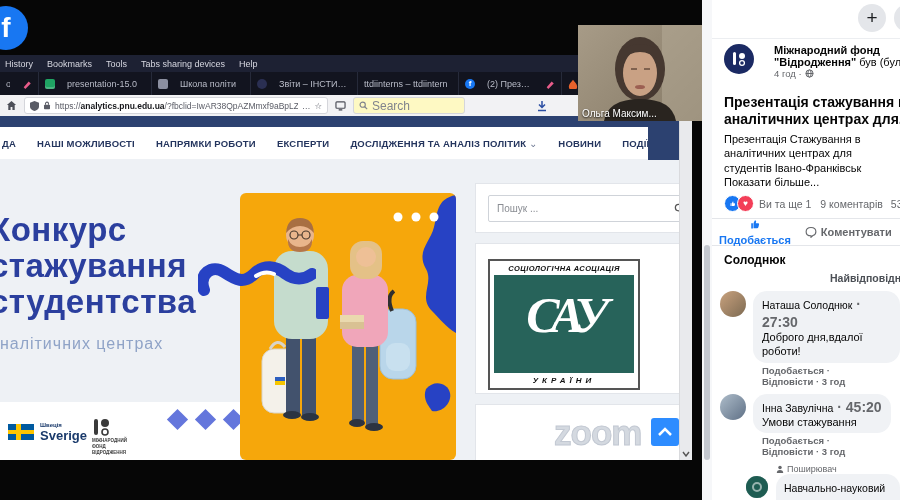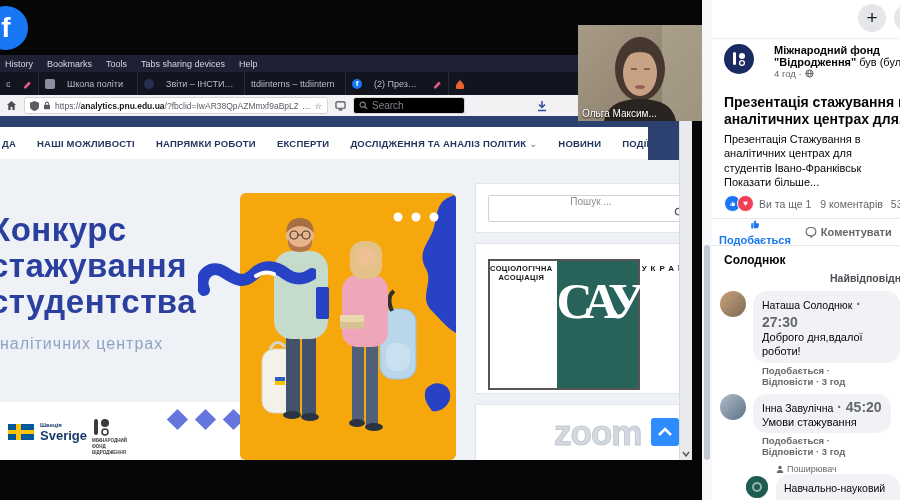--- a/index.html
+++ b/index.html
@@ -27,46 +27,46 @@
   .fav-dark{background:#2a2f52;}
   .fav-fb{background:#1877f2;color:#fff;font-size:8px;font-weight:bold;text-align:center;line-height:10px;}
   .pen{width:10px;height:10px;flex:0 0 auto;}
   .tab-close{font-size:9px;color:#c6c8d4;margin-left:2px;}
 
   .urlbar{height:21px;background:#f2f2f4;display:flex;align-items:center;gap:7px;padding:0 6px;border-bottom:1px solid #d8d9de;}
   .url-field{width:292px;height:15px;background:#fff;border:1px solid #d5d6db;border-radius:3px;
              display:flex;align-items:center;gap:4px;padding:0 5px;font-size:8.5px;color:#5a5c66;overflow:hidden;}
   .url-text{white-space:nowrap;overflow:hidden;flex:1;}
   .url-domain{color:#15161a;font-weight:bold;}
-  .search-field{width:100px;height:15px;background:#000000;border:1px solid #d5d6db;border-radius:3px;
-                display:flex;align-items:center;gap:4px;padding:0 5px;font-size:10px;color:#81848d;}
+  .search-field{width:100px;height:15px;background:#fef9c3;border:1px solid #d5d6db;border-radius:3px;
+                display:flex;align-items:center;gap:4px;padding:0 5px;font-size:12px;color:#81848d;}
   .icb{color:#4d4f58;display:inline-flex;}
 
   
   .site{position:absolute;left:0;top:61px;width:692px;height:344px;background:#eef1f5;overflow:hidden;}
   .site-topbar{position:absolute;left:0;top:0;width:100%;height:11px;background:#2c4170;}
   .site-nav{position:absolute;left:0;top:11px;width:676px;height:32px;background:#fff;display:flex;align-items:center;
             gap:21px;padding-left:2px;font-size:9.5px;font-weight:bold;letter-spacing:.2px;color:#24355e;white-space:nowrap;}
   .site-nav .chev{font-weight:normal;color:#6a7591;margin-left:3px;}
   .nav-corner{position:absolute;left:648px;top:0;width:44px;height:44px;background:#2c4170;}
 
   .hero{position:absolute;left:-10px;top:96px;color:#2b3f9e;font-weight:bold;font-size:33px;line-height:36px;letter-spacing:.5px;}
   .hero-sub{margin-top:6px;font-size:16px;font-weight:normal;letter-spacing:1px;color:#8fa3c7;}
 
   .wave{position:absolute;left:198px;top:132px;z-index:3;}
   .ycard{position:absolute;left:240px;top:77px;width:216px;height:267px;background:#f6a70b;border-radius:6px;overflow:hidden;z-index:2;}
 
   .scard{position:absolute;background:#fff;border:1px solid #e2e5ea;}
   .search-card{left:475px;top:67px;width:214px;height:48px;}
   .site-search{position:absolute;left:12px;top:11px;width:188px;height:25px;border:1px solid #cfd3d9;border-radius:2px;
-               display:flex;align-items:center;padding:0 8px;font-size:10px;color:#8a8d93;background:#fff;flex-direction:column;}
+               display:flex;align-items:center;padding:0 8px;font-size:10px;color:#8a8d93;background:#fff;}
   .site-search .mag{margin-left:auto;color:#555;}
   .sau-card{left:475px;top:127px;width:214px;height:149px;}
   .sau-box{position:absolute;left:12px;top:15px;width:148px;height:127px;border:2px solid #555;background:#fff;
-           display:flex;flex-direction:row;}
+           display:flex;flex-direction:column;font-style:italic;}
   .sau-head{font-size:7.5px;font-weight:bold;color:#111;text-align:center;letter-spacing:.4px;padding:3px 0 2px;}
   .sau-mid{flex:1;background:#27635a;margin:0 4px;color:#fff;font-weight:bold;font-size:50px;line-height:80px;
            text-align:center;letter-spacing:-7px;font-family:"Liberation Serif","DejaVu Serif",serif;}
   .sau-foot{font-size:8px;font-weight:bold;color:#111;text-align:center;letter-spacing:4px;padding:3px 0;}
   .zoom-card{left:475px;top:288px;width:214px;height:60px;}
   .zoom-mark{position:absolute;left:78px;top:8px;font-size:35px;font-weight:bold;letter-spacing:-1px;color:#d4d9e0;
              -webkit-text-stroke:1px #c2c8d2;}
   .zoom-top{position:absolute;left:175px;top:13px;width:28px;height:28px;background:#2d8cff;border-radius:3px;}
 
   .footer-left{position:absolute;left:0;top:286px;width:240px;height:58px;background:#fff;}
@@ -145,20 +145,24 @@
         <span>Help</span>
       </div>
 
       <div class="tabstrip">
         <div class="tab" style="width:26px">
           <span class="tlabel">ot</span>
           <svg class="pen" viewBox="0 0 12 12">
               <path d="M2 10 L8 3 L10.5 5.5 L4 12 Z" fill="#e85c8a"></path>
             </svg>
         </div>
+        <div class="tab" style="width:100px">
+          <span class="favicon fav-sheets"></span>
+          <span class="tlabel">presentation-15.0</span>
+        </div>
         <div class="tab" style="width:86px">
           <span class="favicon fav-grey"></span>
           <span class="tlabel">Школа політи</span>
         </div>
         <div class="tab" style="width:94px">
           <span class="favicon fav-dark"></span>
           <span class="tlabel">Звіти – ІНСТИТУТ</span>
         </div>
         <div class="tab" style="width:88px">
           <span class="tlabel">ttdiinterns – ttdiintern</span>

